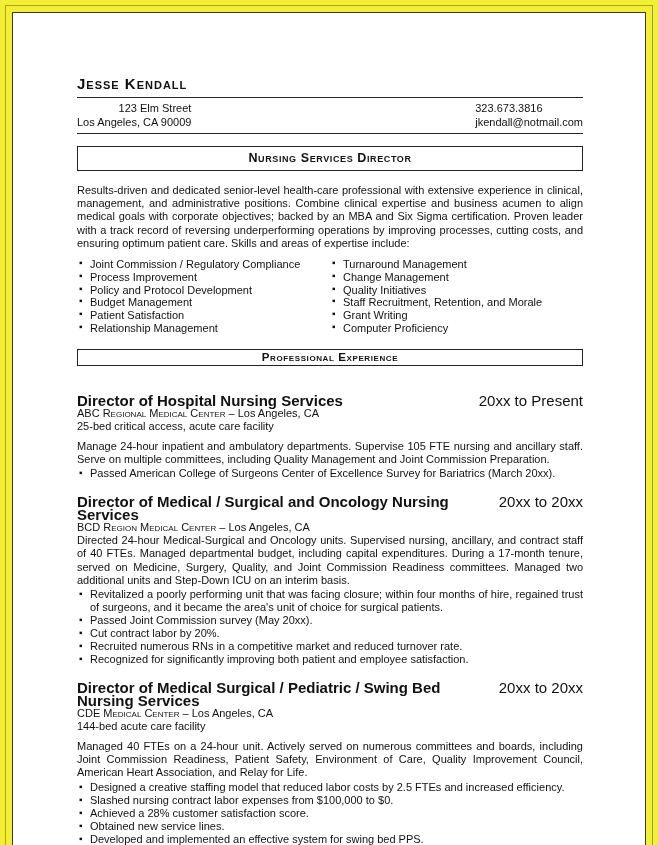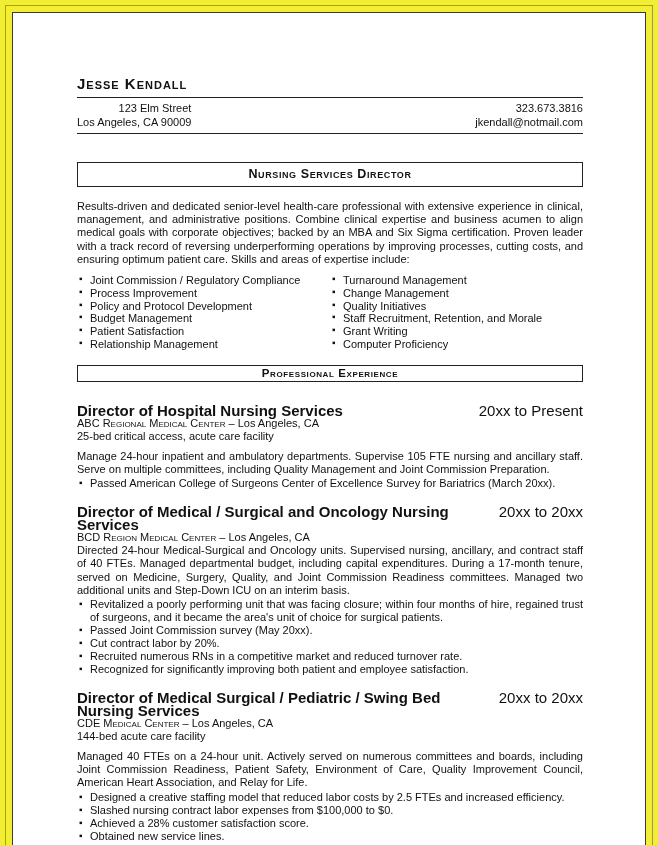--- a/index.html
+++ b/index.html
@@ -38,31 +38,31 @@
     margin: 0;
   }
   .contact-row {
     display: flex;
     justify-content: space-between;
     font-size: 11px;
     line-height: 14px;
     padding: 3px 0 4px;
   }
   .contact-left { text-align: right; }
-  .contact-right { text-align: right; }
+  .contact-right { text-align: left; }
 
   .headline-box {
     border: 1px solid #222;
     text-align: center;
     font-weight: bold;
     font-size: 12.5px;
     font-variant: small-caps;
     letter-spacing: 0.6px;
     padding: 4px 13px 5px;
-    margin: 28px 0 13px;
+    margin: 12px 0 13px;
   }
 
   .summary {
     font-size: 11px;
     line-height: 13.2px;
     text-align: justify;
     margin: 0 0 8px;
   }
 
   .skills {
@@ -90,21 +90,21 @@
   }
 
   .section-box {
     border: 1px solid #222;
     text-align: center;
     font-weight: bold;
     font-size: 11.5px;
     font-variant: small-caps;
     letter-spacing: 0.6px;
     padding: 1px 0 2px;
-    margin: 0 0 22px;
+    margin: 0 0 28px;
   }
 
   .job { margin-bottom: 15px; }
   .job-head {
     display: flex;
     justify-content: space-between;
     font-size: 15px;
     line-height: 13px;
   }
   .job-title { font-weight: bold; }

